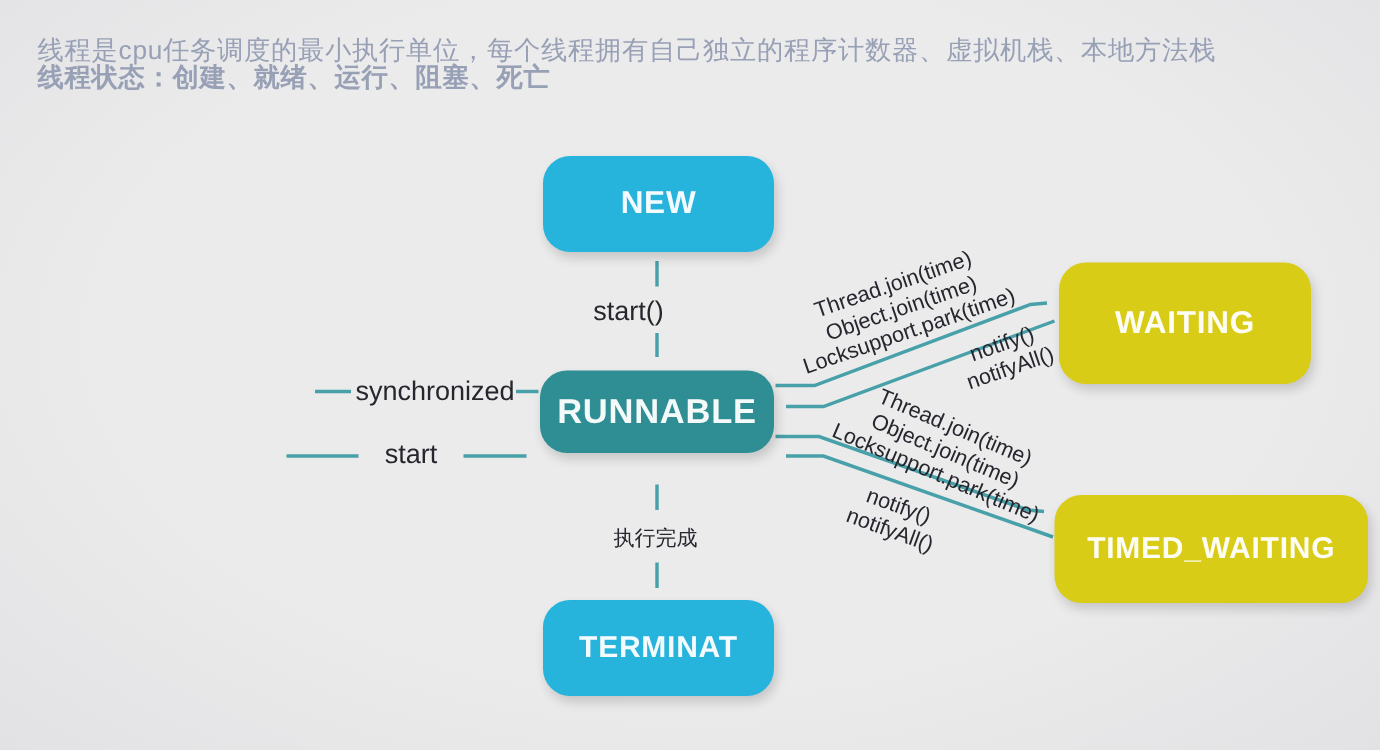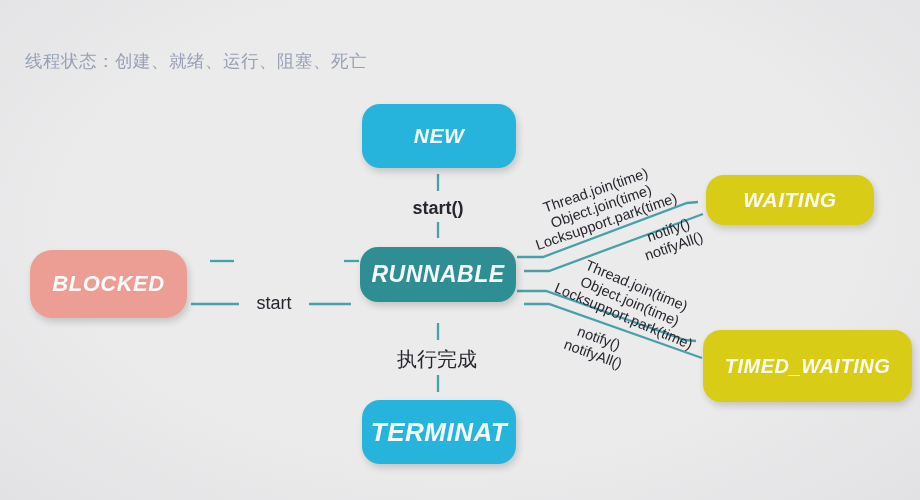--- a/index.html
+++ b/index.html
@@ -10,49 +10,48 @@
     overflow:hidden;
     font-family:"Liberation Sans","DejaVu Sans",sans-serif;
   }
   .hdr{
     position:absolute;left:25px;
     color:#98a0b6;
     font-size:17.5px;letter-spacing:.5px;
     white-space:nowrap;
   }
   .hdr1{top:21px;}
-  .hdr2{top:49px;}
+  .hdr2{top:39px;font-weight:bold;}
   .node{
     position:absolute;
     display:flex;align-items:center;justify-content:center;
     color:rgba(255,255,255,.95);
     font-weight:bold;
     border-radius:18px;
     box-shadow:2px 4px 7px rgba(0,0,0,.16);
     letter-spacing:.5px;
     white-space:nowrap;
-    font-style:italic;
   }
   .node-new      {left:362px;top:104px;width:154px;height:64px;background:#27b4dc;font-size:21px;}
   .node-runnable {left:360px;top:247px;width:156px;height:55px;background:#2f8e93;font-size:23px;}
   .node-blocked  {left:30px; top:250px;width:157px;height:68px;background:#ec9e95;font-size:22px;border-radius:22px;}
-  .node-waiting  {left:706px;top:175px;width:168px;height:50px;background:#d9cc16;font-size:21px;}
+  .node-waiting  {left:706px;top:175px;width:168px;height:81px;background:#d9cc16;font-size:21px;}
   .node-timed    {left:703px;top:330px;width:209px;height:72px;background:#d9cc16;font-size:20px;}
-  .node-term     {left:362px;top:400px;width:154px;height:64px;background:#27b4dc;font-size:26px;}
+  .node-term     {left:362px;top:400px;width:154px;height:64px;background:#27b4dc;font-size:20px;}
   .edge-label{
     position:absolute;
     transform:translate(-50%,-50%);
     color:#26262e;
     font-size:18px;font-weight:500;
     white-space:nowrap;
   }
-  .lbl-start   {left:438px;top:208px;font-weight:bold;}
+  .lbl-start   {left:419px;top:208px;}
   .lbl-sync    {left:290px;top:261px;}
   .lbl-unlock  {left:274px;top:303px;}
-  .lbl-done    {left:437px;top:359px;font-size:20px;}
+  .lbl-done    {left:437px;top:359px;font-size:14px;}
   .rot-label{
     position:absolute;
     transform-origin:center;
     color:#26262e;
     font-size:14.5px;font-weight:500;
     line-height:16.5px;
     text-align:center;
     white-space:nowrap;
   }
   .rot-wait-call {left:601px;top:206px;transform:translate(-50%,-50%) rotate(-19deg);}
@@ -60,20 +59,21 @@
   .rot-timed-call{left:630px;top:301px;transform:translate(-50%,-50%) rotate(23deg);}
   .rot-timed-ret {left:596px;top:346px;transform:translate(-50%,-50%) rotate(20deg);}
   svg.connectors{position:absolute;left:0;top:0;}
   svg.connectors path{stroke:#48a0a8;stroke-width:2.3;fill:none;}
 </style>
 </head>
 <body>
 
 <div class="stage">
 
+  <div class="hdr hdr1">线程是cpu任务调度的最小执行单位，每个线程拥有自己独立的程序计数器、虚拟机栈、本地方法栈</div>
   <div class="hdr hdr2">线程状态：创建、就绪、运行、阻塞、死亡</div>
 
   <svg class="connectors" width="920" height="500">
     <defs>
       <marker id="arr" viewBox="0 0 10 10" refX="8" refY="5" markerWidth="6.5" markerHeight="6.5" orient="auto-start-reverse">
         <path d="M0,0 L10,5 L0,10 z" fill="#48a0a8" style="stroke:none;"></path>
       </marker>
     </defs>
     <path d="M438,174 L438,191"></path>
     <path d="M438,222 L438,238" marker-end="url(#arr)"></path>
@@ -84,26 +84,26 @@
     <path d="M438,323 L438,340"></path>
     <path d="M438,375 L438,392" marker-end="url(#arr)"></path>
     <path d="M517,257 L543,257 L687,203 L698,202" marker-end="url(#arr)"></path>
     <path d="M703,214 L549,271 L524,271" marker-end="url(#arr)"></path>
     <path d="M517,291 L546,291 L685,340 L696,341" marker-end="url(#arr)"></path>
     <path d="M702,358 L549,304 L524,304" marker-end="url(#arr)"></path>
   </svg>
 
   <div class="node node-new">NEW</div>
   <div class="node node-runnable">RUNNABLE</div>
-  <div class="node node-blocked">BLOCKED</div>
   <div class="node node-waiting">WAITING</div>
   <div class="node node-timed">TIMED_WAITING</div>
   <div class="node node-term">TERMINAT</div>
 
   <div class="edge-label lbl-start">start()</div>
+  <div class="edge-label lbl-sync">synchronized</div>
   <div class="edge-label lbl-unlock">start</div>
   <div class="edge-label lbl-done">执行完成</div>
 
   <div class="rot-label rot-wait-call">
     <div>Thread.join(time)</div>
     <div>Object.join(time)</div>
     <div>Locksupport.park(time)</div>
   </div>
 
   <div class="rot-label rot-wait-ret">

